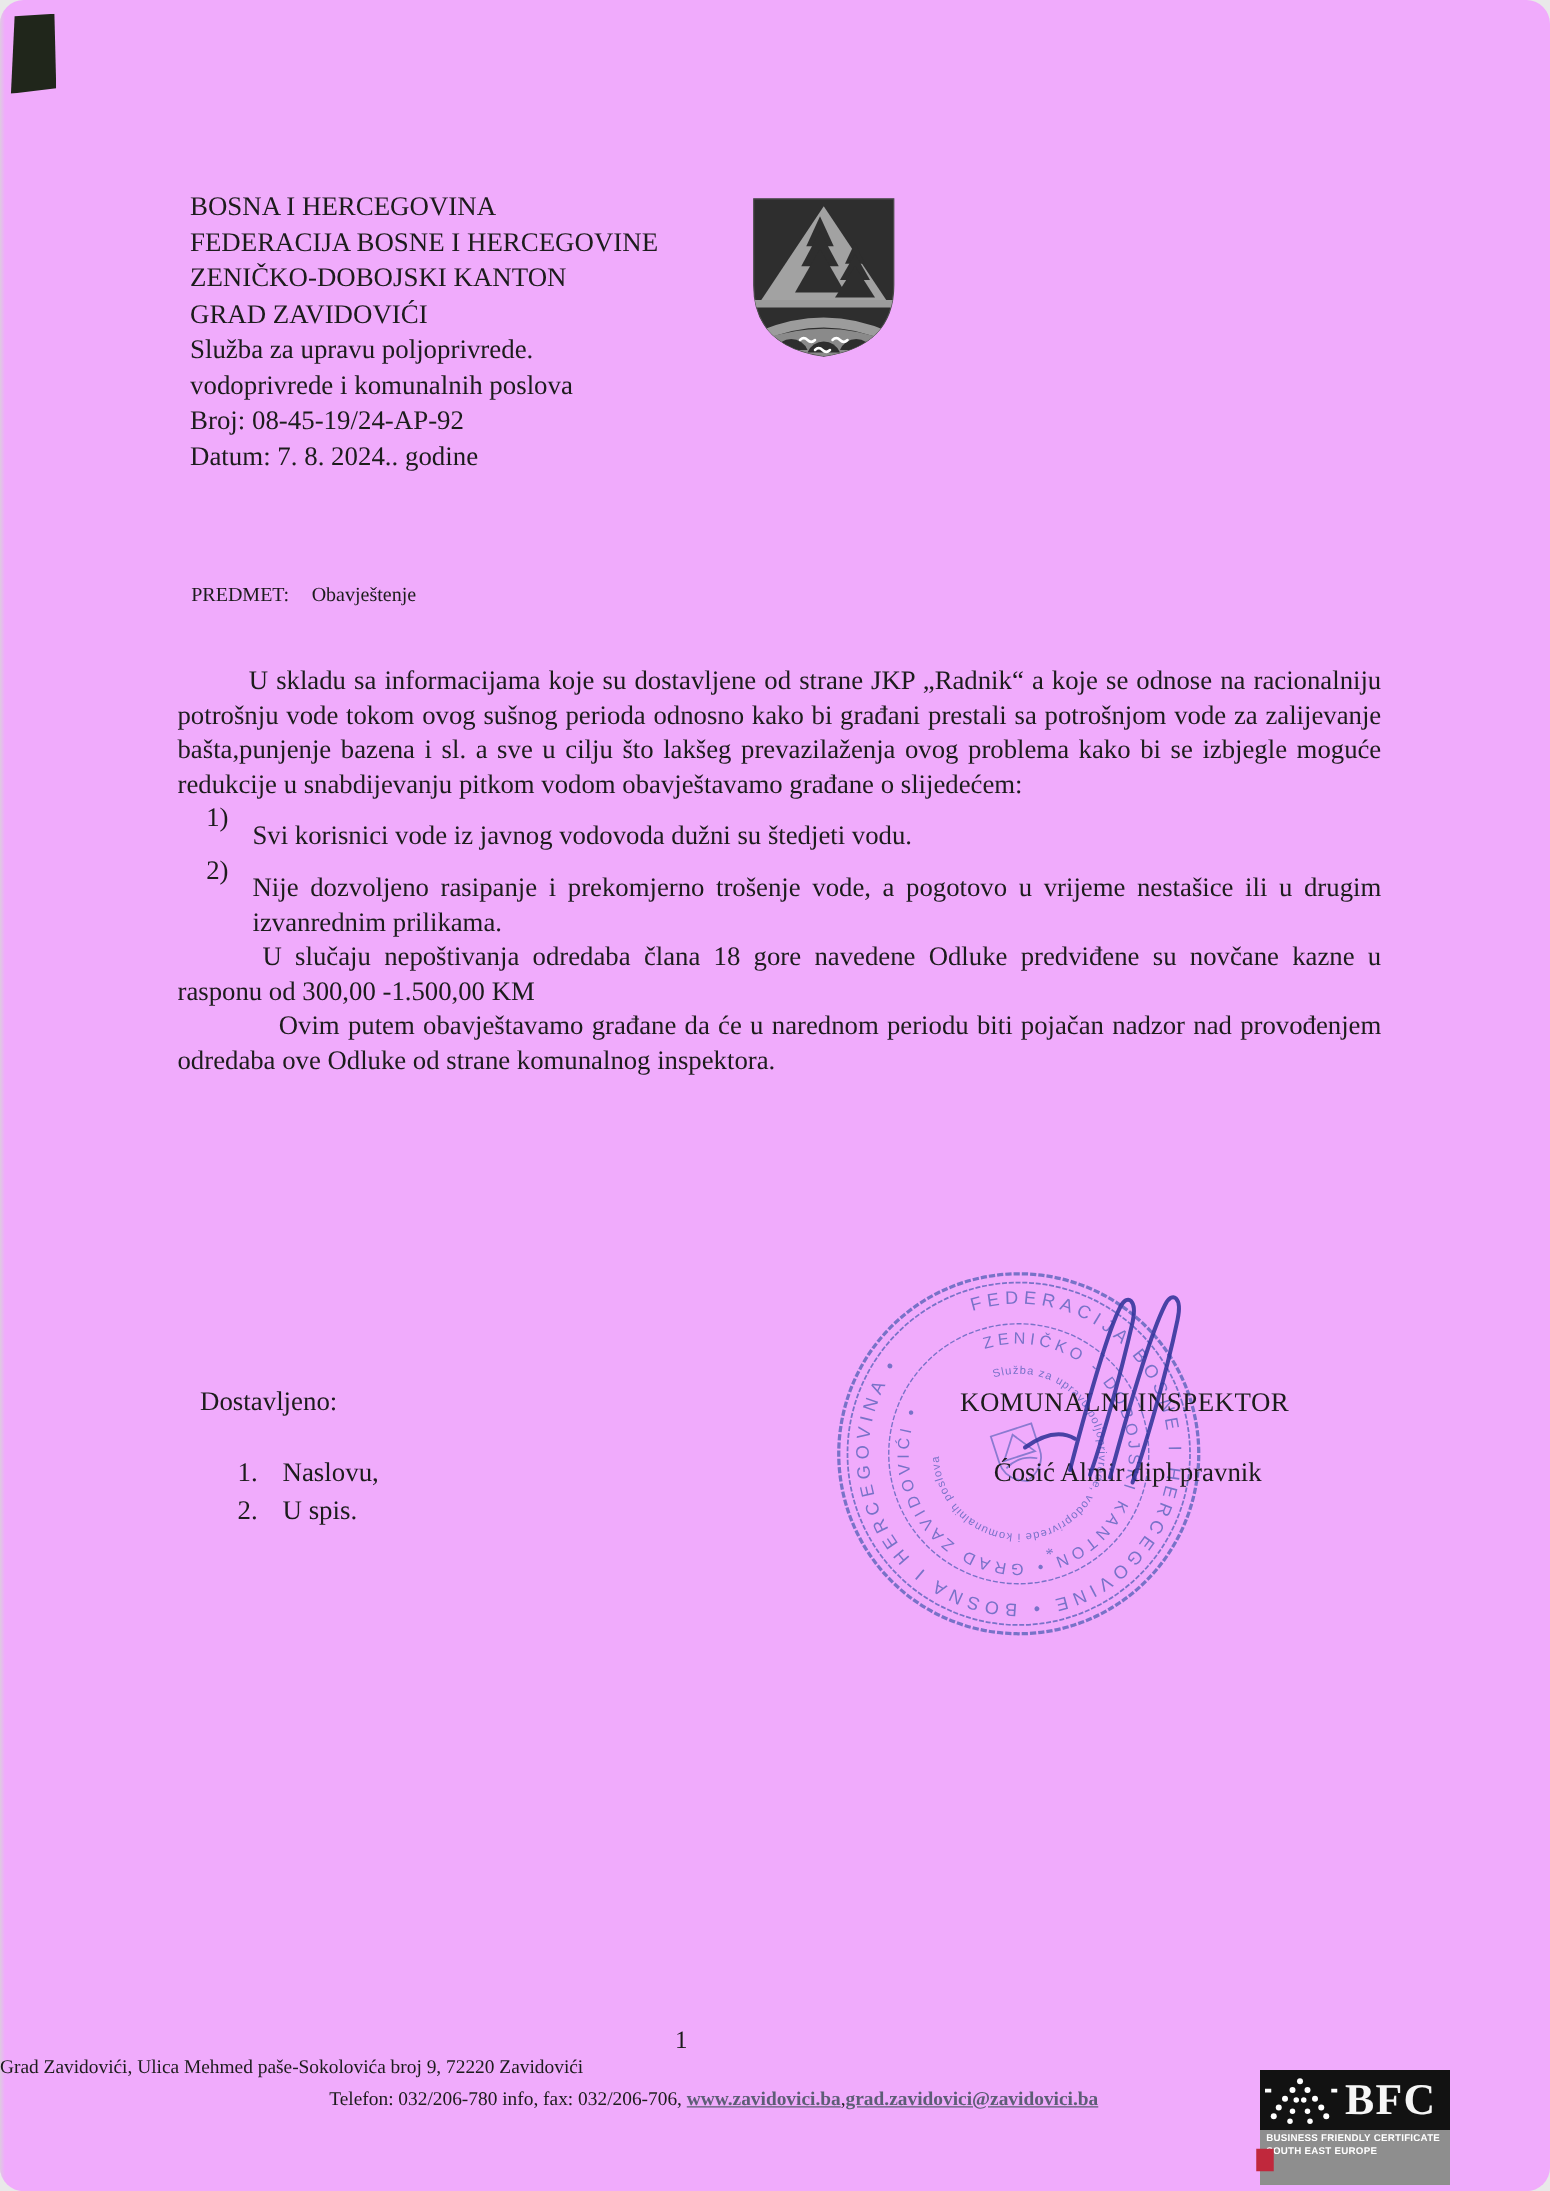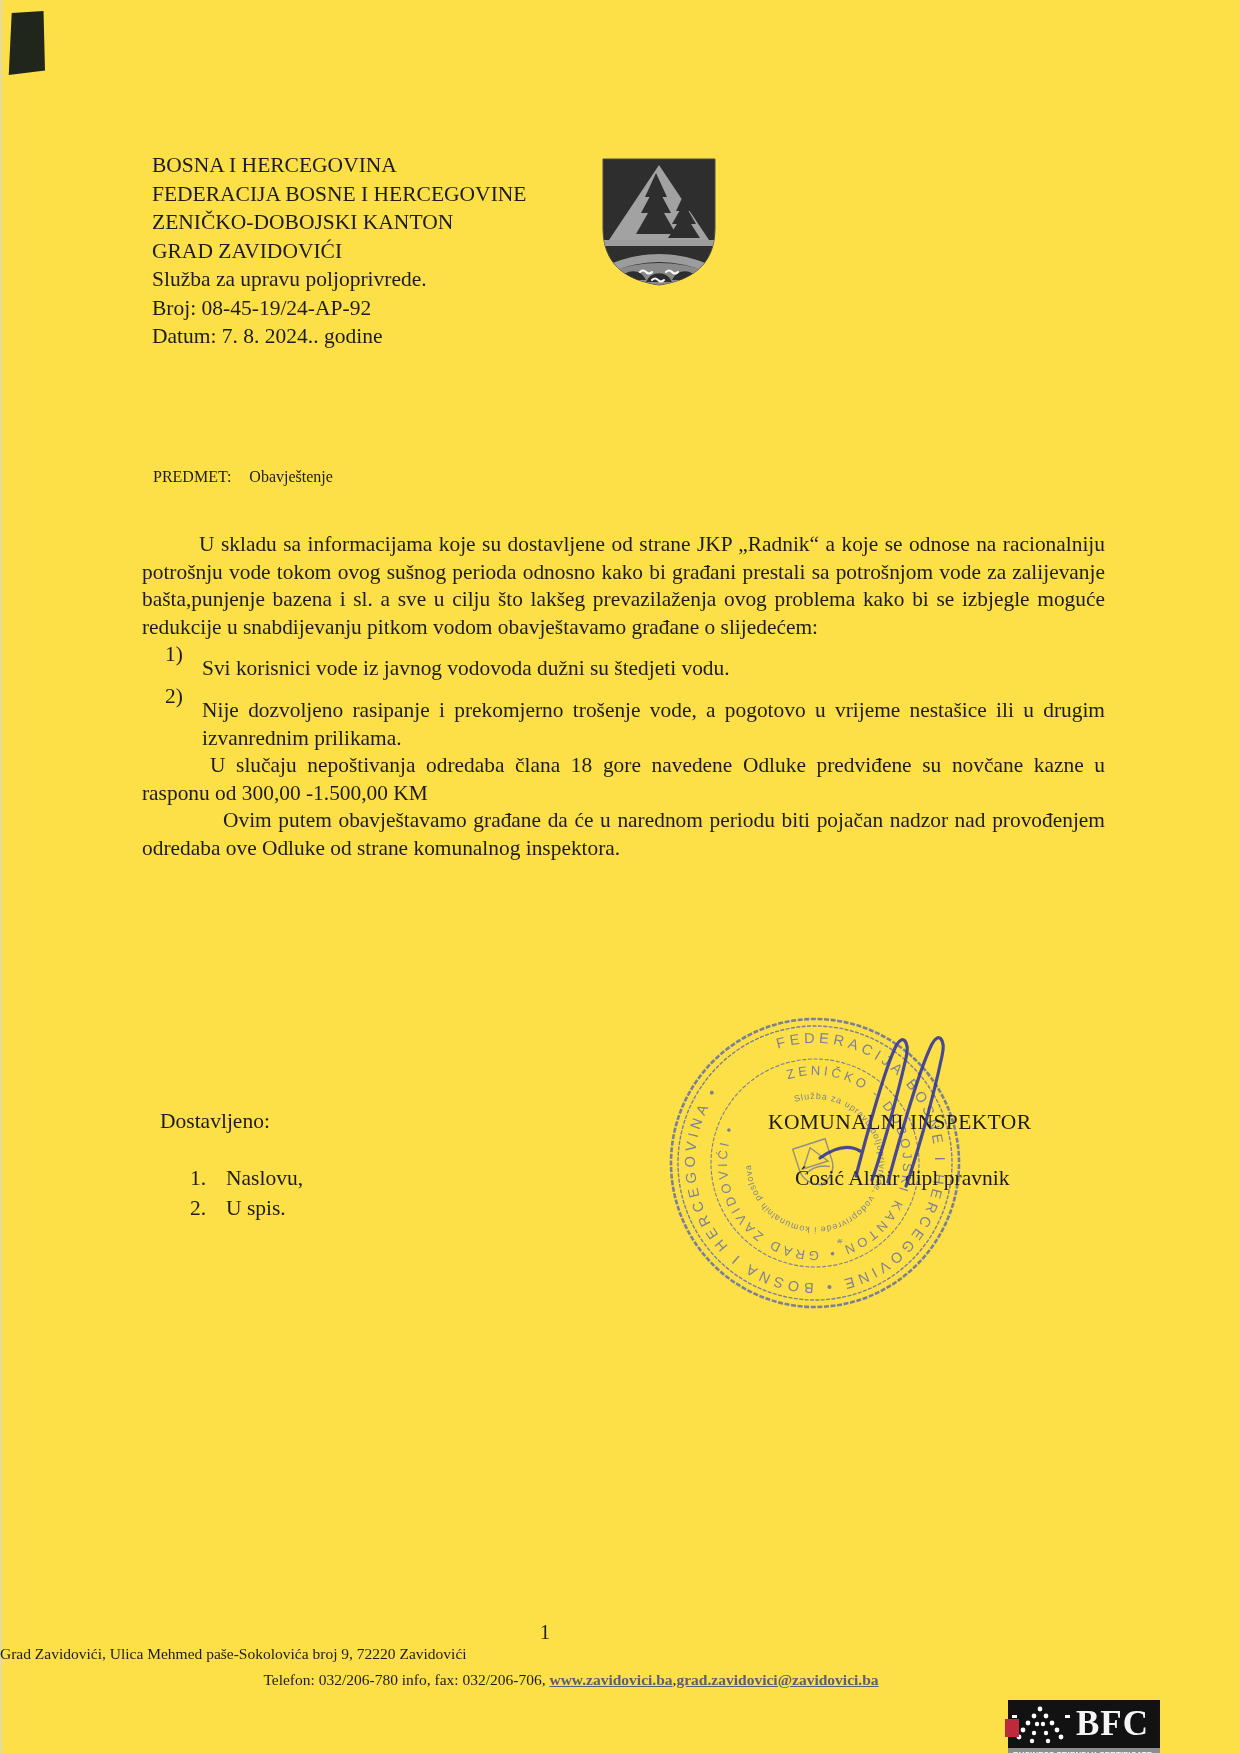--- a/index.html
+++ b/index.html
@@ -1,19 +1,19 @@
 <!DOCTYPE html>
 <html><head>
 <meta charset="utf-8">
 <style>
   html,body{margin:0;padding:0;background:#e9e9e9;}
   .page{
-    position:relative;width:1240px;height:1753px;background:#fde047;
+    position:relative;width:1240px;height:1753px;background:#f0abfc;
     font-family:"Liberation Serif","DejaVu Serif",serif;color:#1c1c1c;
-    overflow:hidden;margin:0 auto;
+    overflow:hidden;margin:0 auto;border-radius:19px;
   }
   .scan-edge{position:absolute;left:0;top:0;width:4px;height:100%;
     background:linear-gradient(to right,#d6d6d6,rgba(255,255,255,0));opacity:.7;}
   .corner-artifact{position:absolute;left:8px;top:11px;width:37px;height:64px;
     background:#20261b;clip-path:polygon(10% 3%,96% 0%,100% 93%,2% 100%);}
   
   .header-text{position:absolute;left:152px;top:151px;font-size:21.5px;line-height:28.5px;white-space:nowrap;}
   .emblem{position:absolute;left:600px;top:156px;}
   
   .subject{position:absolute;left:153px;top:468px;font-size:16px;}
@@ -38,21 +38,21 @@
   .sig-name{position:absolute;left:795px;top:1166px;font-size:21.5px;white-space:nowrap;}
   .stamp{position:absolute;left:665px;top:1013px;}
   .signature{position:absolute;left:760px;top:1018px;}
   
   .page-num{position:absolute;left:540px;top:1621px;font-size:20px;}
   .footer-address{position:absolute;left:0;top:1645px;width:1216px;text-align:left;font-size:15.5px;}
   .footer-phone{position:absolute;left:0;top:1671px;width:1142px;text-align:center;font-size:15.5px;}
   .footer-link{color:#5d5d76;text-decoration:underline;cursor:pointer;font-weight:bold;}
   
   .bfc{position:absolute;left:1008px;top:1656px;width:152px;}
-  .bfc-box{height:48px;background:#121212;display:flex;align-items:center;padding:0 4px;margin-top:44px;}
+  .bfc-box{height:48px;background:#121212;display:flex;align-items:center;padding:0 4px;}
   .bfc-acronym{color:#f5f5f5;font-family:"Liberation Serif",serif;font-weight:bold;
     font-size:35px;letter-spacing:1px;margin-left:6px;}
   .bfc-band{height:26px;background:#8e8e8e;color:#ffffff;padding:2px 3px 16px 5px;
     font-family:"Liberation Sans","DejaVu Sans",sans-serif;font-weight:bold;
     font-size:7.8px;line-height:9.6px;letter-spacing:.2px;}
   .bfc-red{position:absolute;left:-3px;top:63px;width:14px;height:18px;background:#c0283c;}
 </style>
 </head>
 <body>
 
@@ -60,20 +60,21 @@
 
   <div class="scan-edge"></div>
   <div class="corner-artifact"></div>
 
   <div class="header-text">
     <div>BOSNA I HERCEGOVINA</div>
     <div>FEDERACIJA BOSNE I HERCEGOVINE</div>
     <div>ZENIČKO-DOBOJSKI KANTON</div>
     <div>GRAD ZAVIDOVIĆI</div>
     <div>Služba za upravu poljoprivrede.</div>
+    <div>vodoprivrede i komunalnih poslova</div>
     <div>Broj: 08-45-19/24-AP-92</div>
     <div>Datum: 7. 8. 2024.. godine</div>
   </div>
 
   <div class="emblem">
     <svg width="118" height="132" viewBox="0 0 118 132">
       <path d="M3,3 H115 V72 C115,108 93,124 59,129 C25,124 3,108 3,72 Z" fill="#2e2e2e" stroke="#4a4a4a" stroke-width="1"></path>
       <clipPath id="shieldClip">
           <path d="M3,3 H115 V72 C115,108 93,124 59,129 C25,124 3,108 3,72 Z"></path>
         </clipPath>

